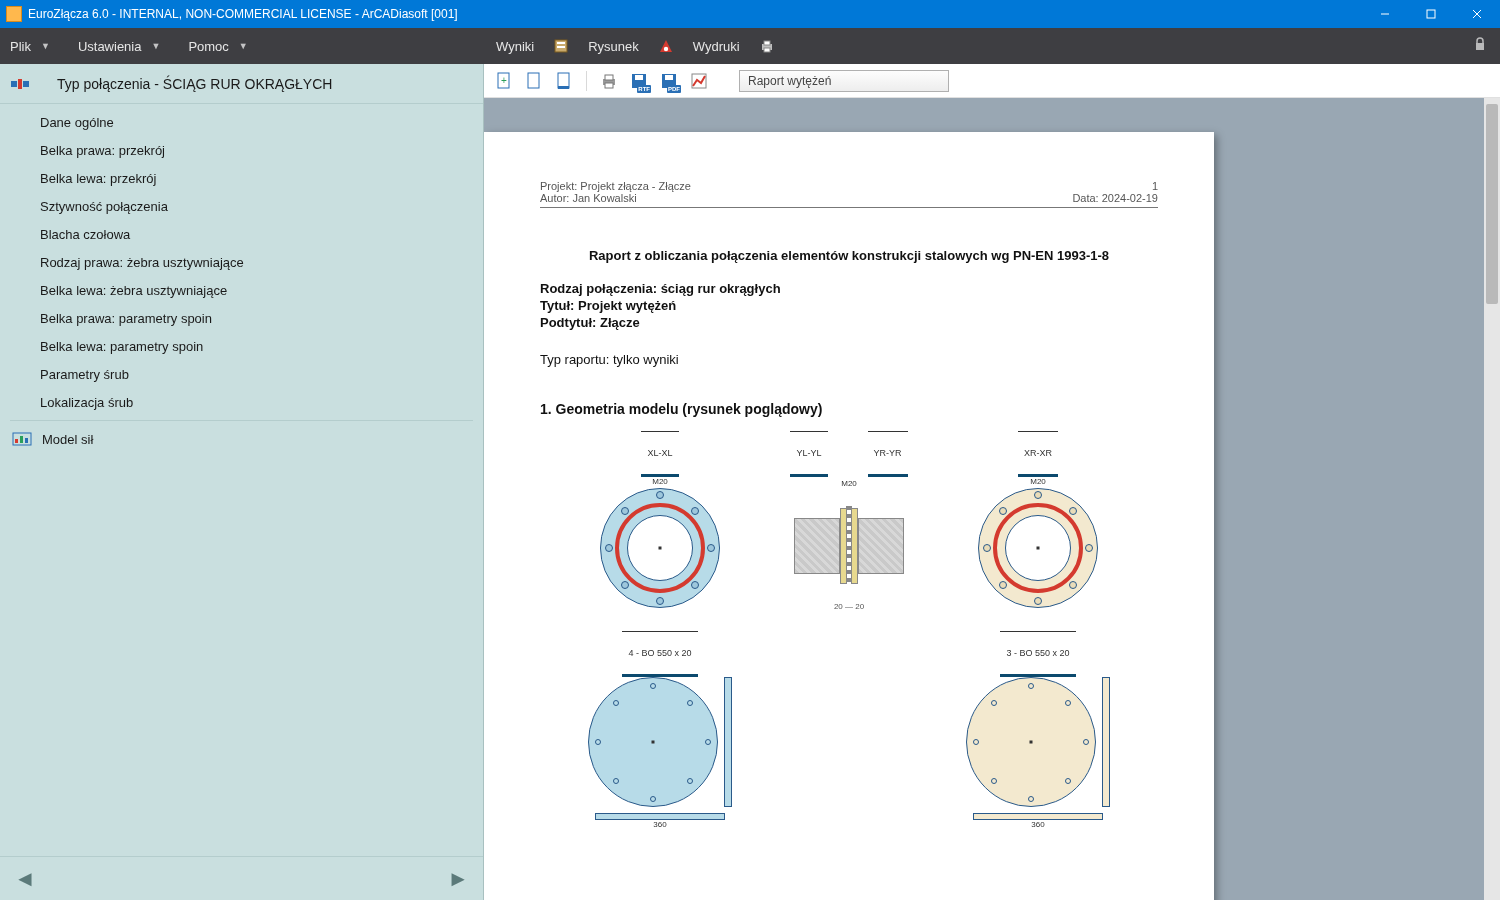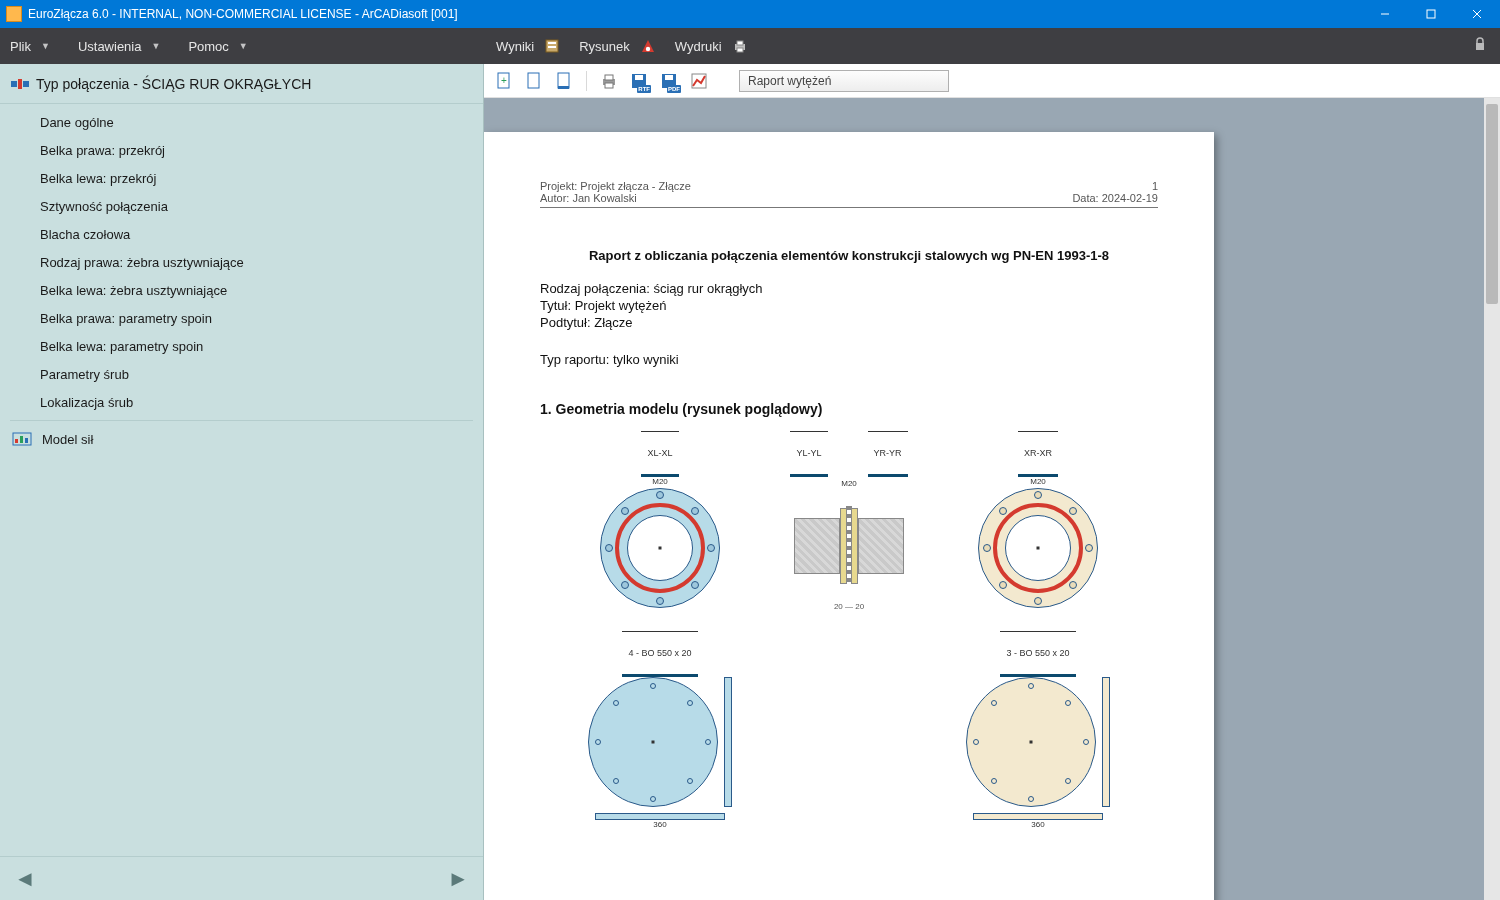--- a/index.html
+++ b/index.html
@@ -18,34 +18,34 @@
 
   
   .menubar {
     height: 36px; background:#3e3e42; color:#e6e6e6; display:flex; align-items:stretch;
     font-size:13px;
   }
   .menubar .left-menus { width:484px; display:flex; align-items:center; padding-left:10px; gap:28px; }
   .menubar .menu-item { display:flex; align-items:center; gap:10px; cursor:pointer; }
   .menubar .caret { font-size:9px; opacity:.8; }
   .menubar .right-tabs { flex:1; display:flex; align-items:center; gap:18px; padding-left:12px; position:relative; }
-  .menubar .tab-item { display:flex; align-items:center; gap:9px; cursor:pointer; }
+  .menubar .tab-item { display:flex; align-items:center; gap:18px; cursor:pointer; }
   .menubar .tab-icon { width:18px; height:18px; display:flex; align-items:center; justify-content:center; }
   .menubar .lock-icon { position:absolute; right:10px; top:8px; width:18px; height:18px; opacity:.8; }
 
   
   .main { display:flex; height: calc(900px - 28px - 36px); }
 
   
   .left-panel {
     width:484px; background:#c9dfdf; display:flex; flex-direction:column;
     border-right:1px solid #a8c0c0;
   }
   .left-header {
-    height:40px; background:#c9dfdf; display:flex; align-items:center; gap:6px;
+    height:40px; background:#c9dfdf; display:flex; align-items:center; gap:27px;
     padding:0 10px; font-size:14px; color:#1a1a1a; font-weight:500;
     border-bottom:1px solid #b4cdcd;
   }
   .left-header .conn-icon { width:20px; height:16px; }
   .tree { flex:1; overflow:auto; padding-top:4px; }
   .tree-item {
     height:28px; display:flex; align-items:center; padding-left:40px; font-size:13px;
     color:#1a1a1a; cursor:pointer;
   }
   .tree-sep { height:1px; background:#b4cdcd; margin:4px 10px; }
@@ -82,21 +82,21 @@
   .page {
     margin-top:34px; width:730px; min-height:1030px; background:#fff;
     box-shadow:3px 3px 8px rgba(0,0,0,.35);
     padding:48px 56px 40px 56px; font-size:12px; color:#111; position:relative;
   }
   .doc-head { display:flex; justify-content:space-between; font-size:11px; color:#555; }
   .doc-head .col-r { text-align:right; }
   .head-rule { border:none; border-top:1px solid #777; margin-top:3px; }
 
   .doc-title { text-align:center; font-weight:bold; font-size:13px; margin-top:40px; }
-  .doc-meta { margin-top:18px; font-size:13px; }
+  .doc-meta { margin-top:18px; font-size:13px;font-weight:bold; }
   .doc-meta div { margin-top:2px; }
   .doc-type { margin-top:22px; font-size:13px; }
   .doc-section { margin-top:34px; font-weight:bold; font-size:14px; }
 
   
   .drawings {
     margin-top:14px; display:grid; grid-template-columns:190px 140px 190px;
     column-gap:24px; row-gap:20px; justify-content:center;
   }
   .draw-cell { display:flex; flex-direction:column; align-items:center; font-size:9px; color:#333; }

